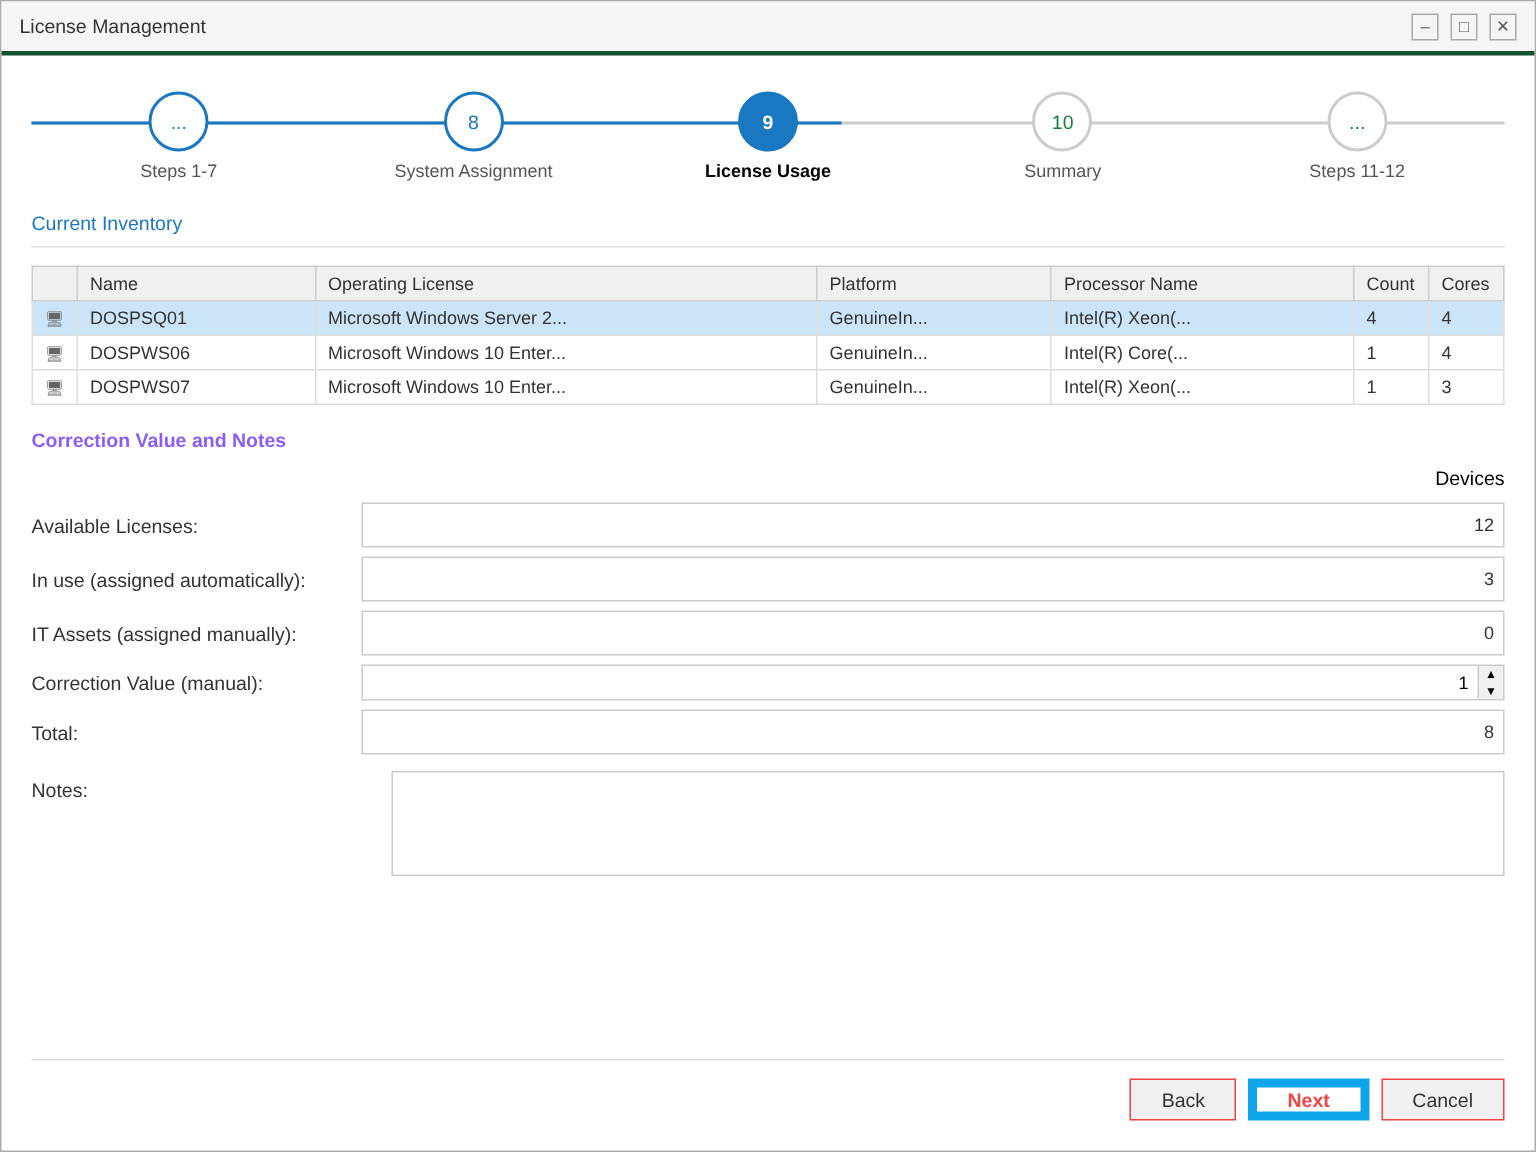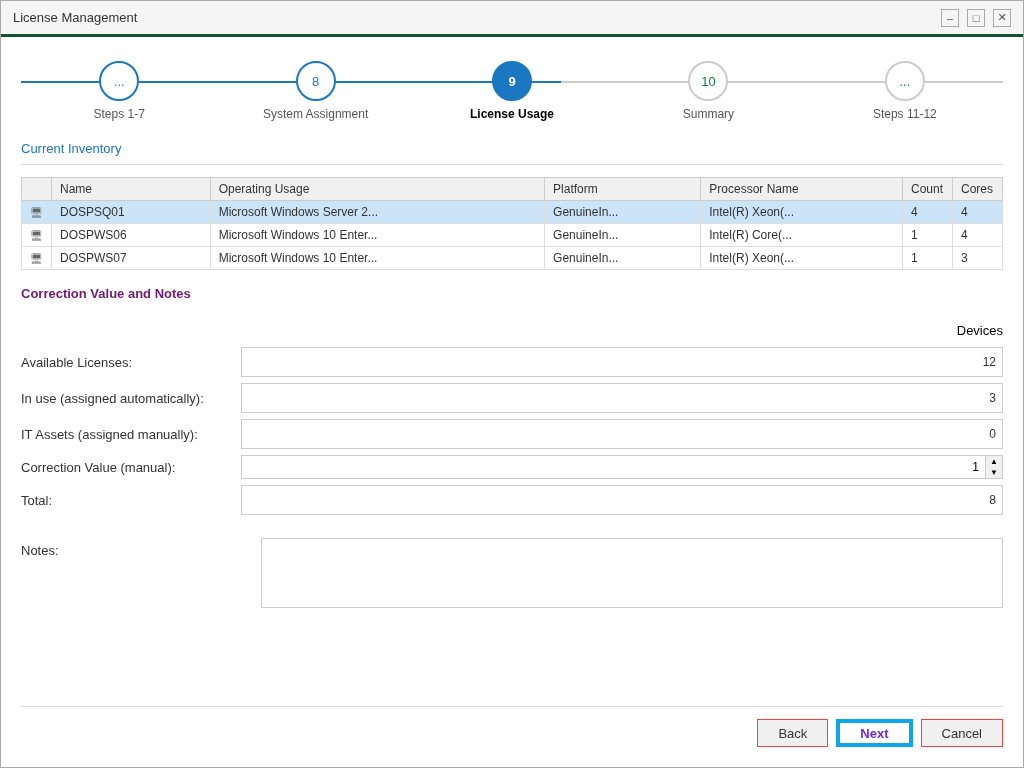--- a/index.html
+++ b/index.html
@@ -181,22 +181,22 @@
       font-size: 10px;
       color: #666;
     }
     
     .correction-section {
       flex: 1;
     }
     .correction-title {
       font-size: 13px;
       font-weight: bold;
-      margin-bottom: 22px;
-      color: #701a75;
+      margin-bottom: 10px;
+      color: #8b5cf6;
     }
     .correction-grid {
       display: grid;
       grid-template-columns: 220px 1fr;
       gap: 0;
     }
     .devices-header {
       grid-column: 2;
       text-align: right;
       font-size: 13px;
@@ -256,21 +256,21 @@
       display: flex;
       align-items: center;
       justify-content: center;
       font-size: 8px;
       line-height: 1;
       padding: 0;
     }
     .notes-row {
       display: grid;
       grid-template-columns: 220px 1fr;
-      margin-top: 20px;
+      margin-top: 8px;
       gap: 20px;
     }
     .notes-label {
       padding: 5px 8px 5px 0;
       color: #333;
       font-size: 13px;
     }
     .notes-textarea {
       border: 1px solid #ccc;
       resize: none;
@@ -292,22 +292,22 @@
       height: 28px;
       padding: 0 20px;
       font-size: 13px;
       cursor: pointer;
       border: 1px solid #ef4444;
       background: #f0f0f0;
       color: #333;
     }
     .btn.primary {
       background: #fff;
-      border: 4px solid #0ea5e9;
-      color: #6d28d9;
+      border: 6px solid #0ea5e9;
+      color: #ef4444;
       font-weight: bold;
     }
   </style>
 </head>
 <body>
 
 <div class="window">
 
   <div class="title-bar">
     <span class="title-bar-title">License Management</span>
@@ -359,21 +359,21 @@
 
     <div class="section-title">Current Inventory</div>
     <hr class="divider">
 
 
     <table class="inventory-table">
       <thead>
         <tr>
           <th style="width:30px;"></th>
           <th>Name</th>
-          <th>Operating Usage</th>
+          <th>Operating License</th>
           <th>Platform</th>
           <th>Processor Name</th>
           <th style="width:50px;">Count</th>
           <th style="width:50px;">Cores</th>
         </tr>
       </thead>
       <tbody>
         <tr class="selected">
           <td><span class="row-icon">🖥</span></td>
           <td>DOSPSQ01</td>

